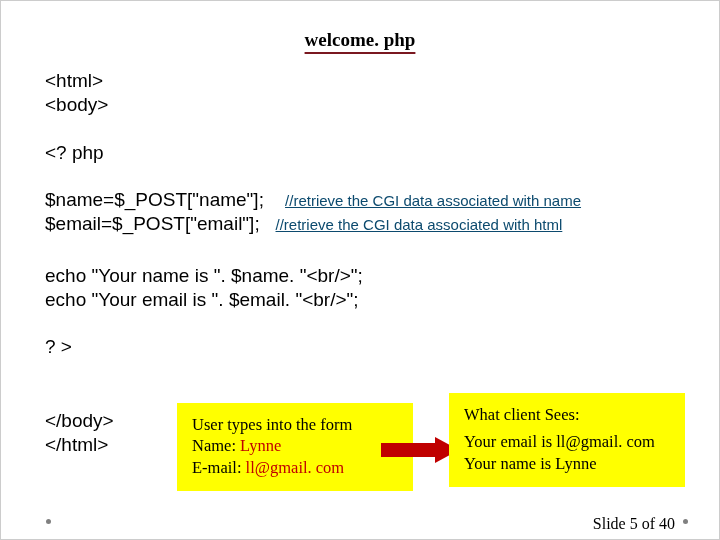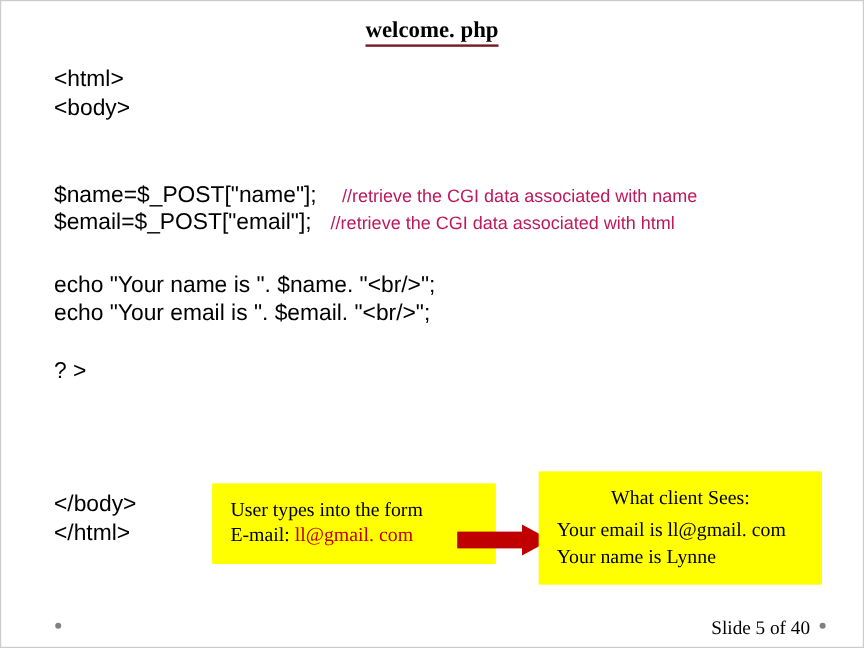--- a/index.html
+++ b/index.html
@@ -6,41 +6,42 @@
   body {
     margin: 0;
     width: 720px;
     height: 540px;
     background: #fff;
     font-family: Arial, sans-serif;
     font-size: 19px;
     position: relative;
     border: 1px solid #ccc;
   }
-  .slide { padding: 10px 44px 0 44px; }
+  .slide { padding: 24px 44px 0 44px; }
   .title {
     text-align: center;
     font-family: Georgia, 'Times New Roman', serif;
     font-size: 19px;
     font-weight: bold;
     padding: 4px 0 18px 0;
     text-decoration: underline;
     text-decoration-color: #7a1820;
     text-underline-offset: 6px;
     text-decoration-thickness: 2px;
   }
   .codeblock { line-height: 1.25; }
   .gap-sm { height: 24px; }
   .gap-md { height: 28px; }
   .row { white-space: nowrap; }
   .cmt {
     font-size: 15px;
-    color: #be185d;
+    color: #0c4a6e;
     display: inline-block;
     vertical-align: baseline;
+    text-decoration: underline;
   }
   .callouts {
     position: absolute;
     left: 0;
     right: 0;
     bottom: 22px;
     height: 120px;
   }
   .closer {
     position: absolute;
@@ -53,21 +54,21 @@
     background: #ffff00;
     border: 1px solid #ffff00;
     font-family: Georgia, 'Times New Roman', serif;
     font-size: 16.5px;
     padding: 10px 14px 12px 14px;
     line-height: 1.3;
   }
   .box-left { left: 176px; top: 6px; width: 236px; }
   .box-right { left: 448px; top: -4px; width: 236px; }
   .red { color: #c00000; }
-  .box-title { text-align: center; font-family: Georgia, 'Times New Roman', serif; }
+  .box-title { text-align: left; font-family: Georgia, 'Times New Roman', serif; }
   .arrow {
     position: absolute;
     left: 380px;
     top: 40px;
     width: 80px;
     height: 26px;
   }
   .arrow .shaft {
     position: absolute;
     left: 0; top: 6px;
@@ -101,20 +102,21 @@
 </head>
 <body>
 
 <div class="slide">
   <div class="title">welcome. php</div>
 
   <div class="codeblock">
     <div>&lt;html&gt;</div>
     <div>&lt;body&gt;</div>
     <div class="gap-sm"></div>
+    <div>&lt;? php</div>
     <div class="gap-sm"></div>
     <div class="row">
       <span>$name=$_POST["name"];</span>&nbsp;&nbsp;&nbsp;
       <span class="cmt">//retrieve the CGI data associated with name</span>
     </div>
     <div class="row">
       <span>$email=$_POST["email"];</span>&nbsp;&nbsp;
       <span class="cmt">//retrieve the CGI data associated with html</span>
     </div>
     <div class="gap-md"></div>
@@ -127,20 +129,23 @@
 
 <div class="callouts">
   <div class="closer">
     <div>&lt;/body&gt;</div>
     <div>&lt;/html&gt;</div>
   </div>
 
   <div class="box box-left">
     <div>User types into the form</div>
     <div>
+      <span>Name:  </span><span class="red">Lynne</span>
+    </div>
+    <div>
       <span>E-mail:  </span><span class="red">ll@gmail. com</span>
     </div>
   </div>
 
   <div class="arrow">
     <div class="shaft"></div>
     <div class="head"></div>
   </div>
 
   <div class="box box-right">

